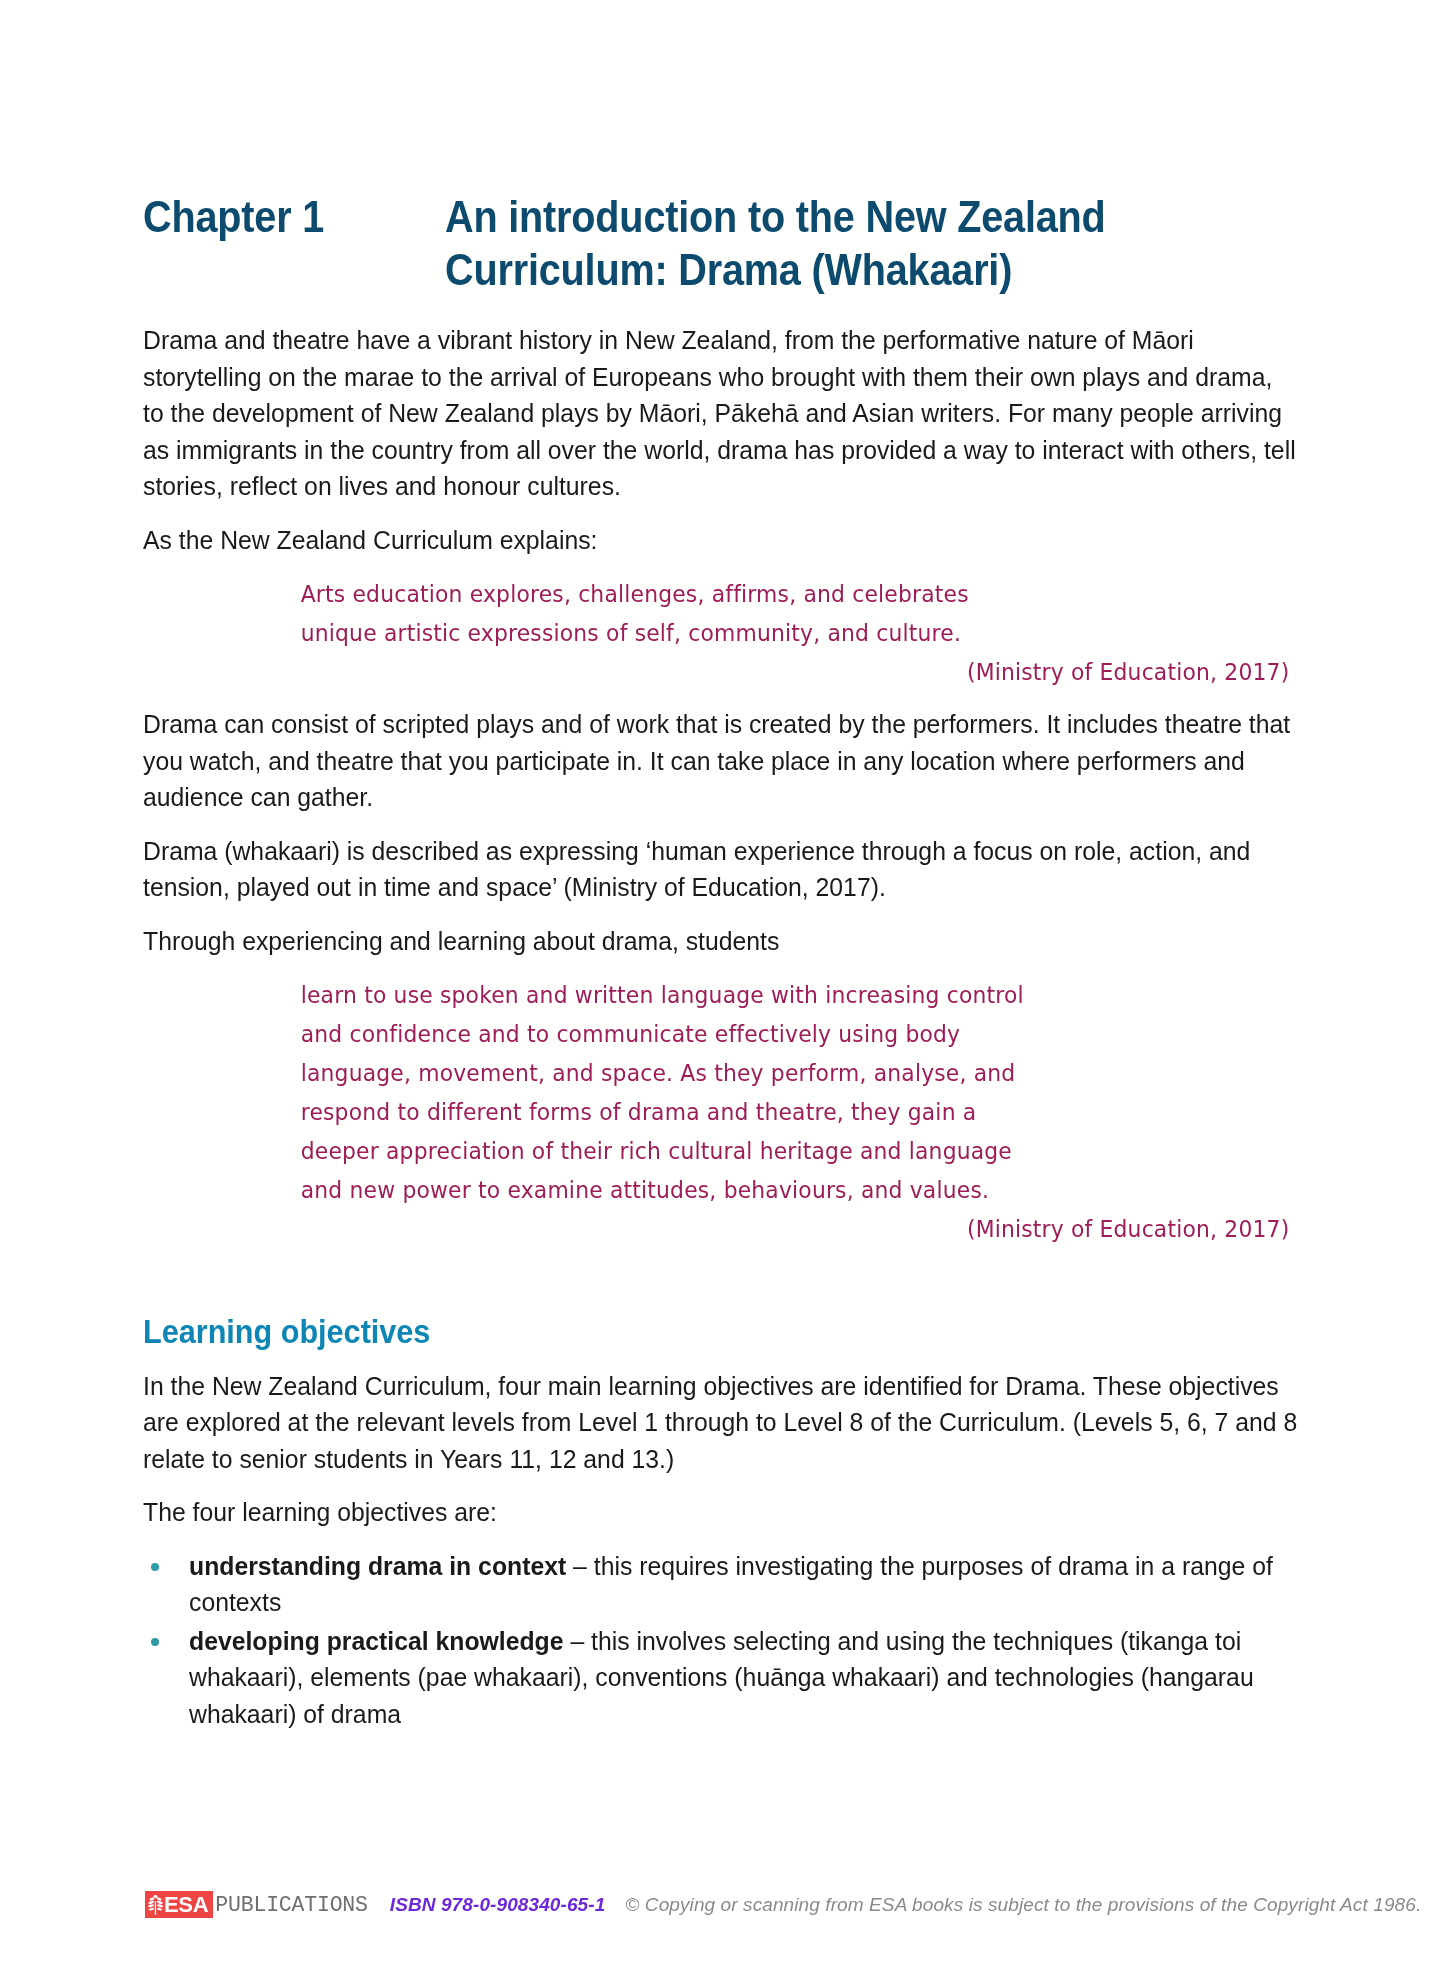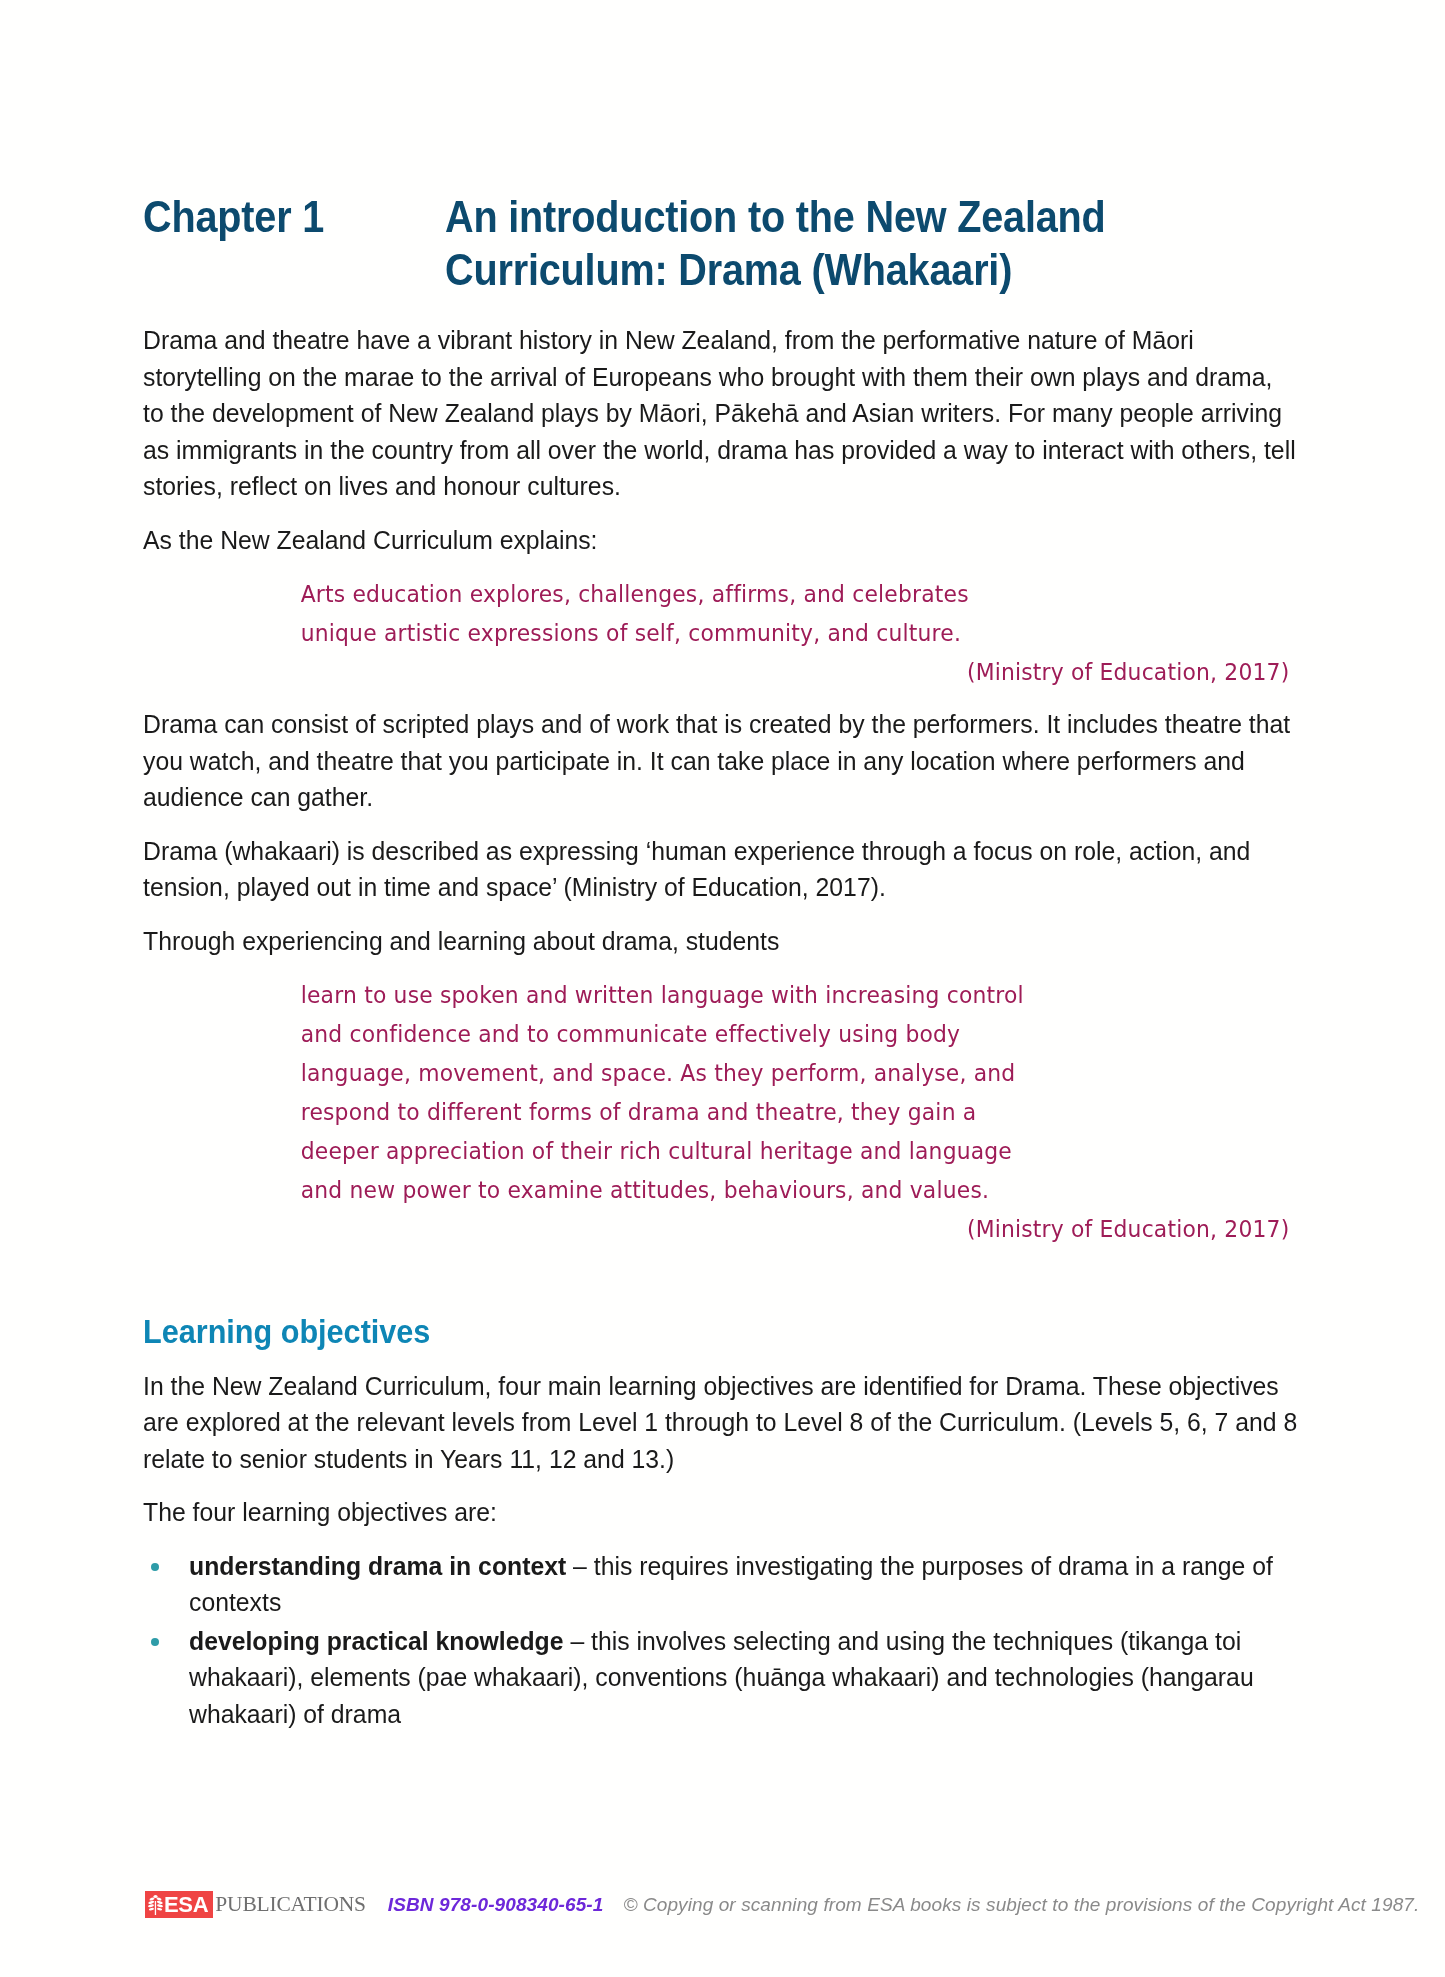--- a/index.html
+++ b/index.html
@@ -166,21 +166,21 @@
     letter-spacing: -0.3px;
   }
   .esa-fern {
     width: 15px;
     height: 22px;
     margin-right: 1px;
     display: inline-block;
   }
   .esa-word {
     color: #6f6f6f;
-    font-family: Liberation Serif, serif;
+    font-family: Liberation Mono, monospace;
     font-size: 21.5px;
     letter-spacing: -0.2px;
     margin-left: 2px;
   }
   .isbn {
     color: #6d28d9;
     font-family: "Liberation Sans Narrow", "Liberation Sans", sans-serif;
     font-style: italic;
     font-weight: 700;
     font-size: 19px;
@@ -268,15 +268,15 @@
               <ellipse cx="3.4" cy="15.2" rx="2.6" ry="1.2" transform="rotate(-12 3.4 15.2)"></ellipse>
               <ellipse cx="11.6" cy="15.2" rx="2.6" ry="1.2" transform="rotate(12 11.6 15.2)"></ellipse>
             </g>
           </svg>
         </span>
         <span>ESA</span>
       </span>
       <span class="esa-word">PUBLICATIONS</span>
     </span>
     <span class="isbn">ISBN 978-0-908340-65-1</span>
-    <span class="copyright">© Copying or scanning from ESA books is subject to the provisions of the Copyright Act 1987.</span>
+    <span class="copyright">© Copying or scanning from ESA books is subject to the provisions of the Copyright Act 1986.</span>
   </div>
 </div>
 
 </body></html>

